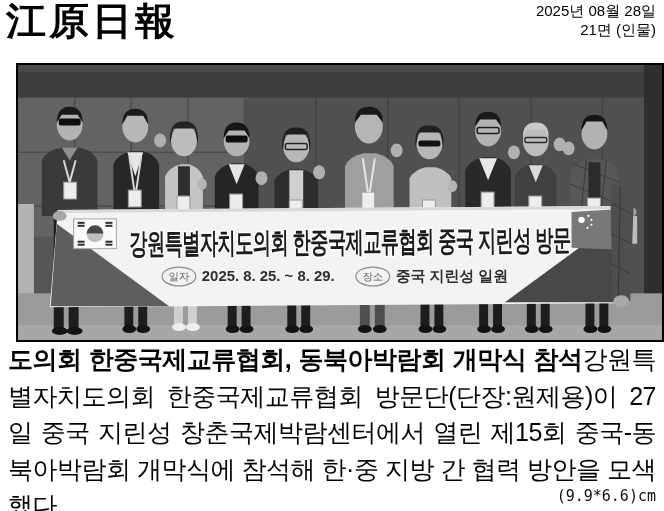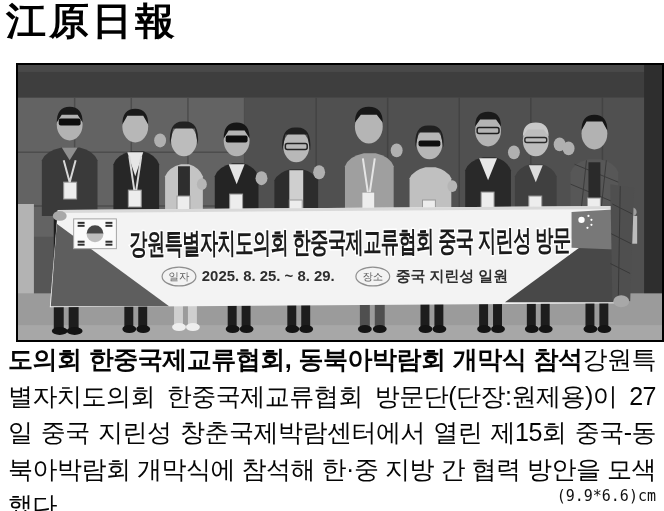--- a/index.html
+++ b/index.html
@@ -33,20 +33,24 @@
   .bn-sub{font-family:"Liberation Sans",sans-serif;font-weight:bold;font-size:15px;fill:#2e2e2e;}
   .bn-oval-label{font-family:"Liberation Sans",sans-serif;font-size:10.5px;fill:#5f5f5f;}
 </style>
 </head>
 <body>
 
 <div class="page">
 
   <div class="header">
     <div class="masthead">江原日報</div>
+    <div class="dateline">
+      <div>2025년 08월 28일</div>
+      <div>21면 (인물)</div>
+    </div>
   </div>
 
   <figure class="photo">
     <svg width="644" height="275" viewBox="0 0 648 277" preserveAspectRatio="none">
 
       <g>
         <rect x="0" y="0" width="648" height="277" fill="#565656"></rect>
         <rect x="0" y="0" width="648" height="7" fill="#494949"></rect>
         <rect x="0" y="7" width="648" height="26" fill="#3e3e3e"></rect>
         <rect x="0" y="33" width="228" height="140" fill="#636363"></rect>

